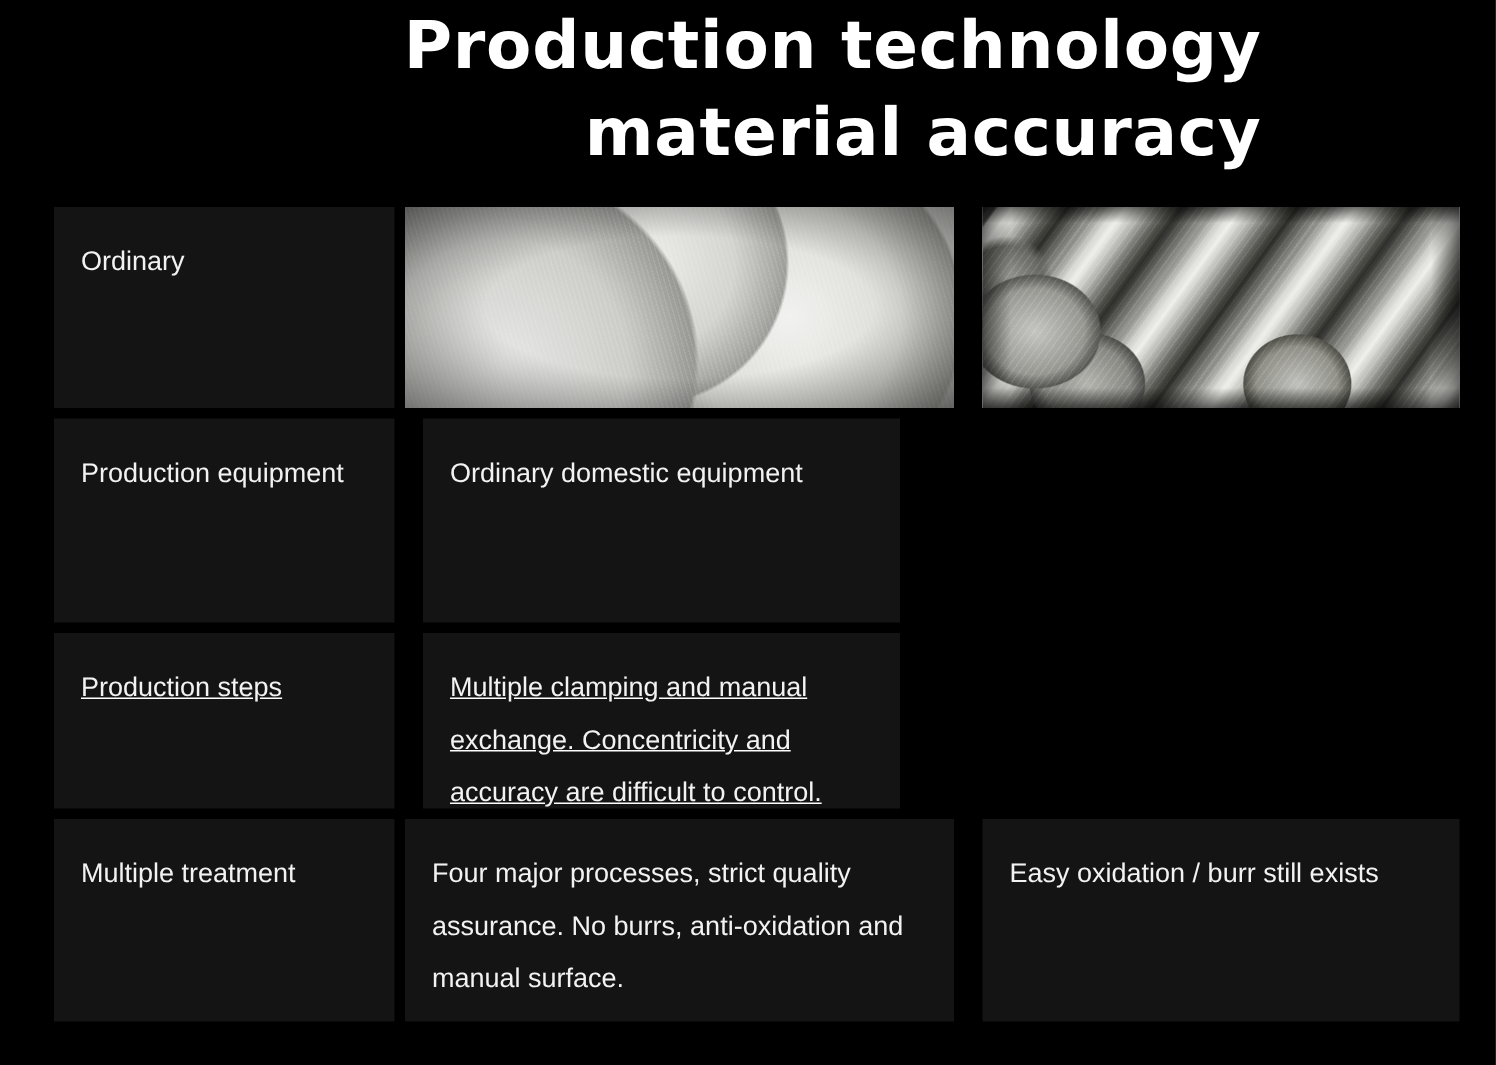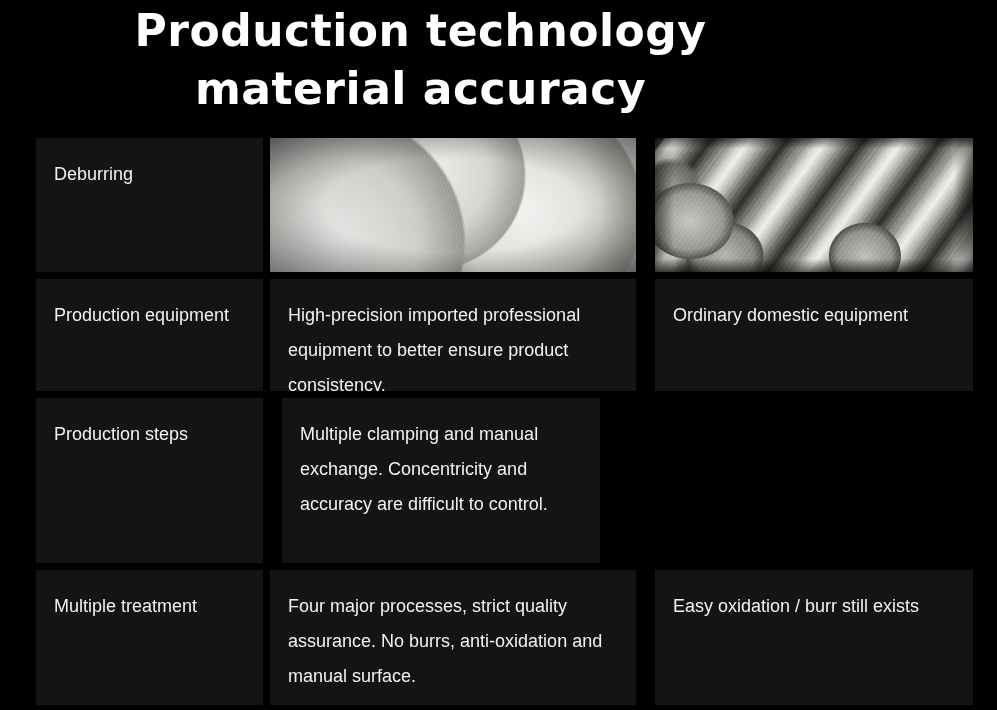--- a/index.html
+++ b/index.html
@@ -13,21 +13,21 @@
 
   body {
     font-family: "Liberation Sans", sans-serif;
     color: #ffffff;
   }
 
   
   .title-block {
     width: 841px;
     padding-top: 2px;
-    text-align: center;
+    text-align: right;
   }
   .title-line {
     font-family: "DejaVu Sans", sans-serif;
     font-weight: bold;
     font-size: 44px;
     line-height: 58px;
     letter-spacing: 0.5px;
     color: #ffffff;
     white-space: nowrap;
   }
@@ -61,22 +61,22 @@
     flex: 0 0 366px;
   }
   .cell-right {
     width: 318px;
     flex: 0 0 318px;
     margin-left: 12px;
   }
 
   
   .row-media .cell { height: 134px; }
-  .row-equipment .cell { height: 112px; }
-  .row-steps .cell { height: 165px; }
+  .row-equipment .cell { height: 136px; }
+  .row-steps .cell { height: 117px; text-decoration: underline; }
   .row-deburr .cell { height: 135px; }
 
   .cell-text {
     padding: 19px 18px 0 18px;
     font-size: 18px;
     line-height: 35px;
     color: #f2f2f2;
     font-weight: 400;
   }
 
@@ -149,40 +149,37 @@
 
 <div class="title-block">
   <div class="title-line">Production technology</div>
   <div class="title-line">material accuracy</div>
 </div>
 
 <div class="cmp-table">
 
   <div class="cmp-row row-media">
     <div class="cell cell-label">
-      <div class="cell-text">Deburring</div>
+      <div class="cell-text">Ordinary</div>
     </div>
     <div class="cell cell-mid photo photo-bars-ends">
       <div class="grain"></div>
       <div class="vignette"></div>
     </div>
     <div class="cell cell-right photo photo-bars-long">
       <div class="bars-overlay"></div>
       <div class="grain"></div>
       <div class="vignette"></div>
     </div>
   </div>
 
   <div class="cmp-row row-equipment">
     <div class="cell cell-label">
       <div class="cell-text">Production equipment</div>
     </div>
-    <div class="cell cell-mid">
-      <div class="cell-text">High-precision imported professional equipment to better ensure product consistency.</div>
-    </div>
     <div class="cell cell-right">
       <div class="cell-text">Ordinary domestic equipment</div>
     </div>
   </div>
 
   <div class="cmp-row row-steps">
     <div class="cell cell-label">
       <div class="cell-text">Production steps</div>
     </div>
     <div class="cell cell-right">

